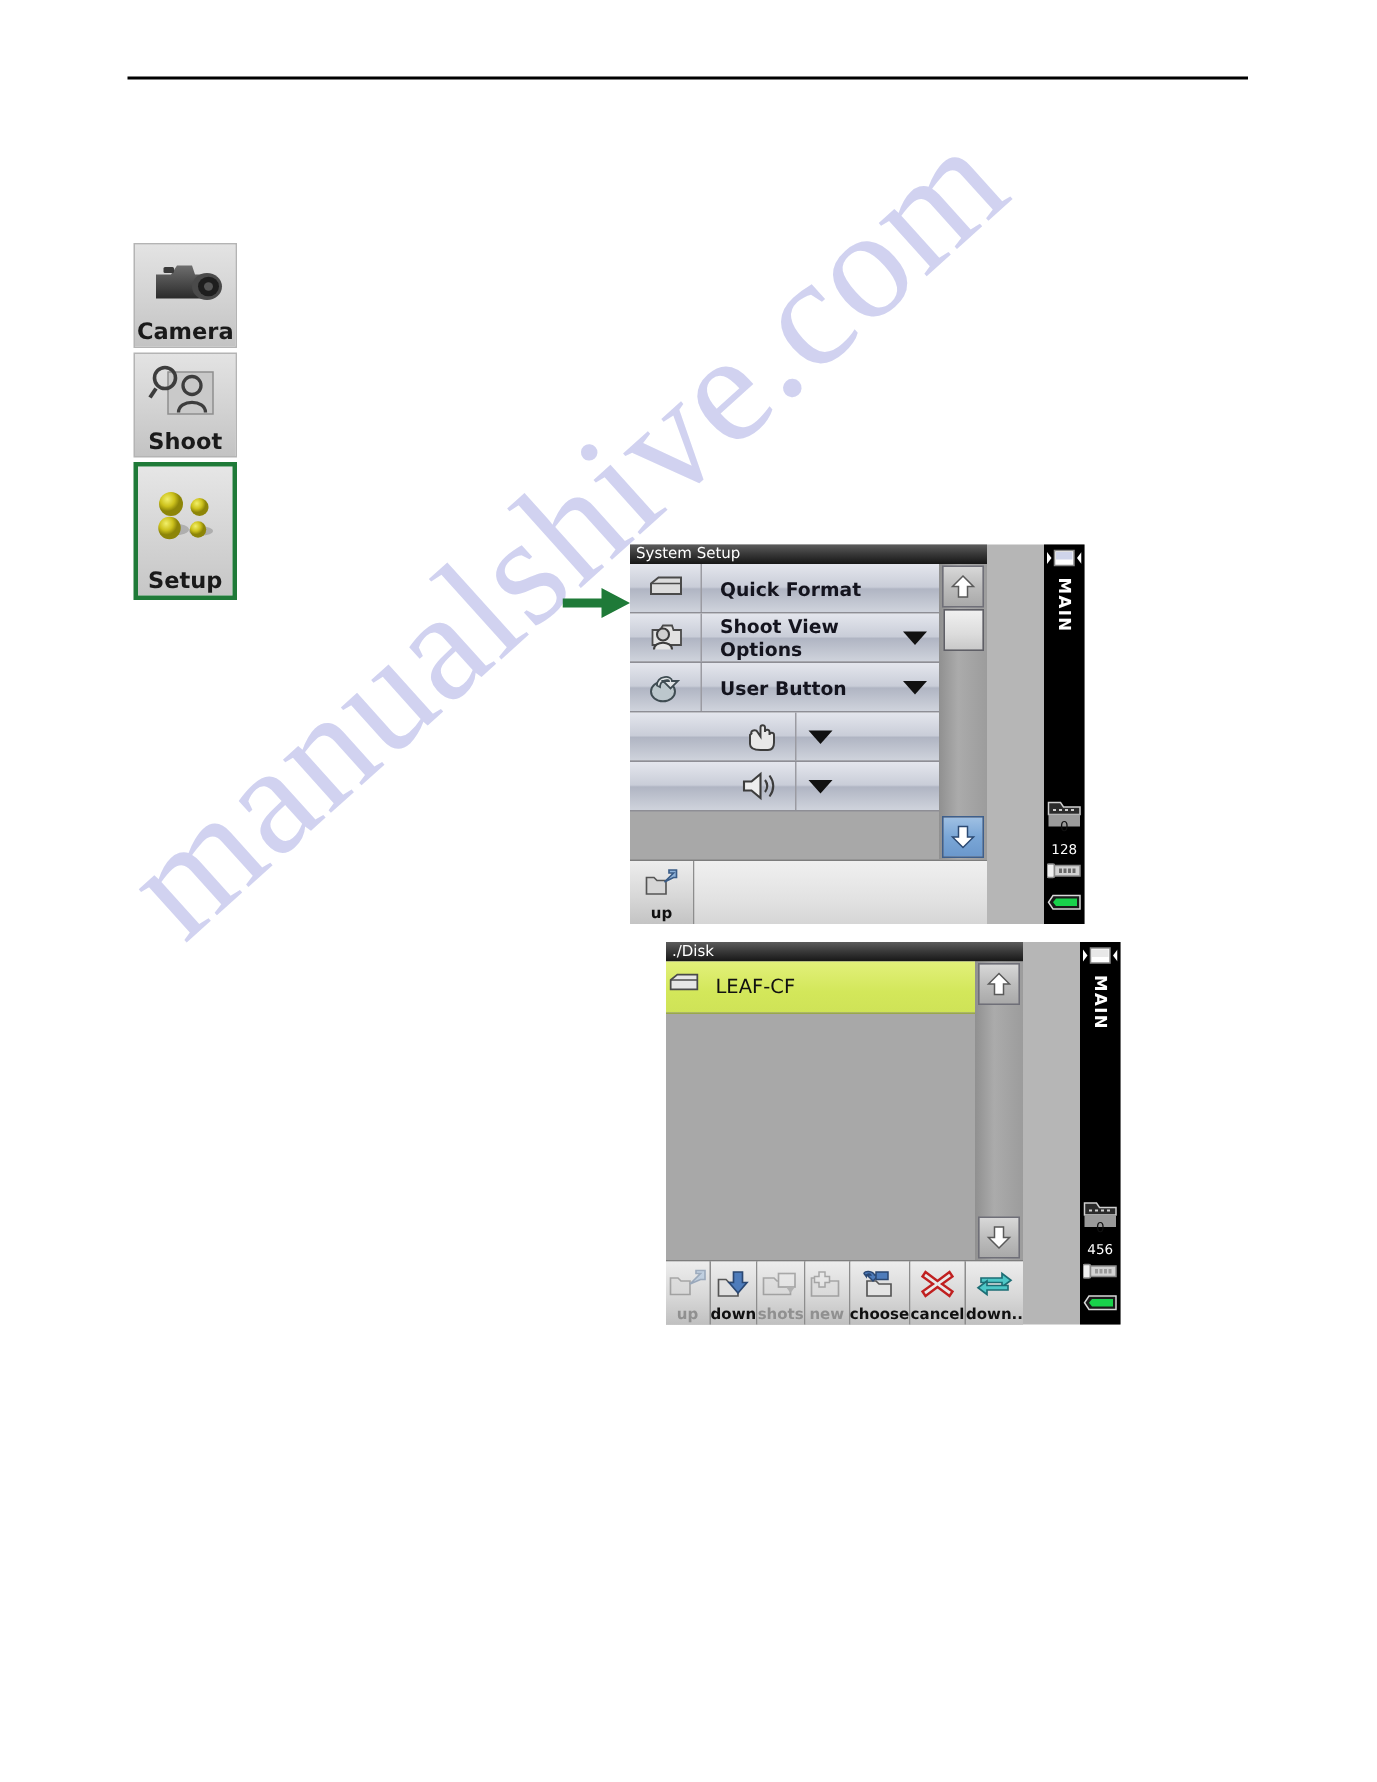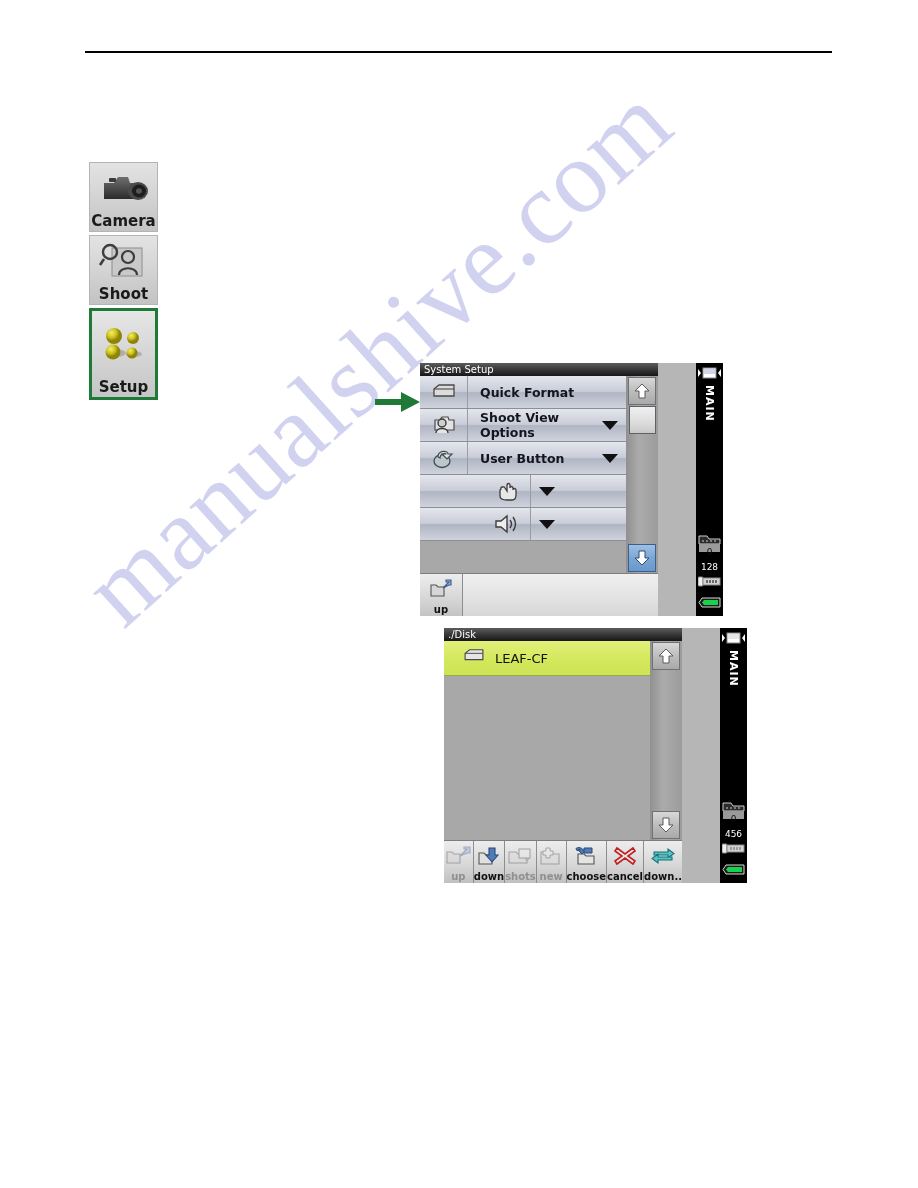--- a/index.html
+++ b/index.html
@@ -159,21 +159,21 @@
   }
   .caret { width:0;height:0;border-left:8px solid transparent;border-right:8px solid transparent;border-top:9px solid #111; }
 
   
   .disk-list { flex:1; background:#a8a8a8; position:relative; }
   .disk-row {
     height: 34px;
     display: flex; align-items: center;
     background: linear-gradient(180deg,#e2f07a 0%,#d3e75a 60%,#cfe357 100%);
     border-bottom: 1px solid #9aa84a;
-    padding-left: 18px;
+    padding-left: 0;
   }
   .disk-row-lbl {
     font-size: 13px; color: #111; margin-left: 9px;
     font-family: "DejaVu Sans", sans-serif;
   }
 
   
   .sbar {
     width: 32px;
     background: linear-gradient(90deg,#909090 0%,#ababab 40%,#9c9c9c 100%);

